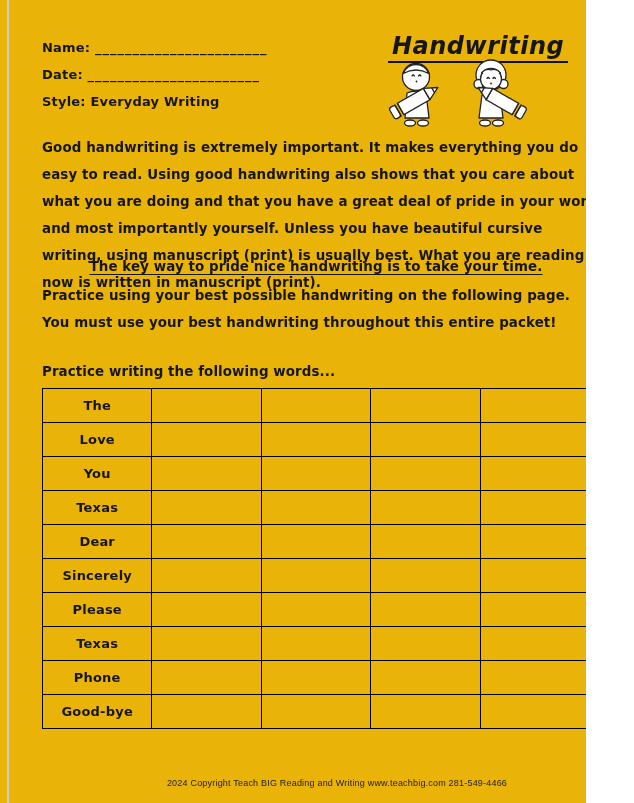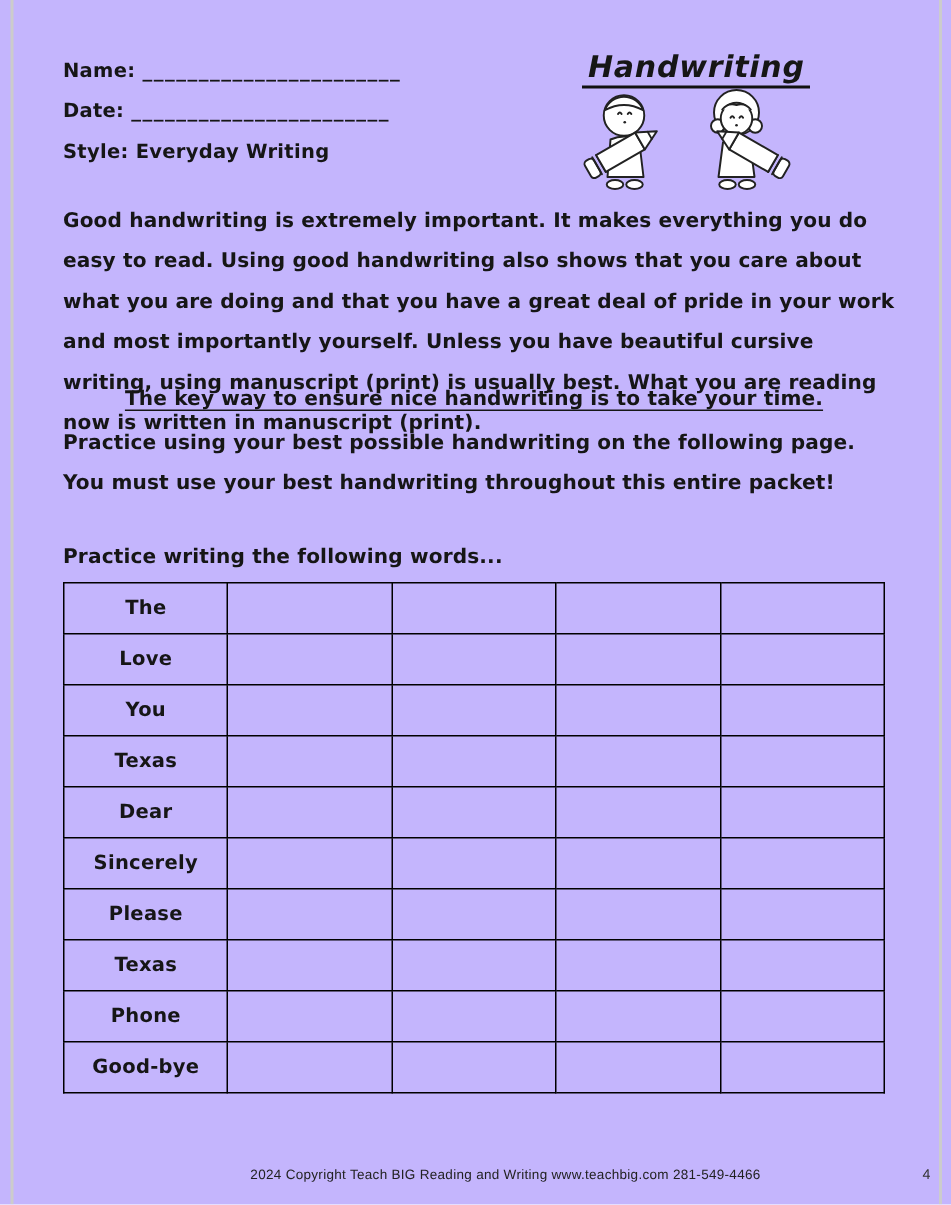--- a/index.html
+++ b/index.html
@@ -1,40 +1,40 @@
 <!DOCTYPE html>
 <html><head>
 <meta charset="utf-8">
 <style>
   * { margin:0; padding:0; box-sizing:border-box; }
   html,body { background:#ffffff; }
   .page {
     position:relative;
-    width:634px; height:803px;
-    background:#c4b5fd;
+    width:586px; height:803px;
+    background:#eab308;
     font-family:"DejaVu Sans", sans-serif;
     color:#161616;
     overflow:hidden;
   }
   .page-edge {
     position:absolute; top:0; bottom:0; width:2px;
     background:#cccccc;
   }
   .edge-left { left:7px; }
   .edge-right { left:626px; }
 
   
   .header-fields { position:absolute; left:42px; top:34px; width:300px; font-size:13px; font-weight:600; line-height:27px; }
   .field-line { white-space:nowrap; letter-spacing:0.2px; }
   .blank { font-weight:600; letter-spacing:1px; }
 
   .title-wrap { position:absolute; left:388px; top:32px; width:140px; text-align:center; }
   .doc-title {
     display:inline-block;
-    font-size:20px; font-style:italic; font-weight:bold;
+    font-size:24px; font-style:italic; font-weight:bold;
     border-bottom:2.5px solid #111;
     padding:0 4px 1px 4px;
     letter-spacing:0.5px;
   }
   .illustration { position:absolute; left:386px; top:58px; width:144px; height:72px; }
 
   
   .intro-paragraph {
     position:absolute; left:42px; top:134px; width:556px;
     font-size:13.4px; line-height:27px; font-weight:600; letter-spacing:0.1px;
@@ -150,21 +150,21 @@
         <line x1="7" y1="-6.5" x2="7" y2="6.5"></line>
         <line x1="10" y1="-6.5" x2="10" y2="6.5"></line>
         <rect x="10" y="-6.5" width="30" height="13" fill="#fff"></rect>
         <polygon points="40,-6.5 53,0 40,6.5" fill="#fff"></polygon>
         <line x1="47.5" y1="-2.7" x2="47.5" y2="2.7"></line>
       </g>
     </svg>
   </div>
 
   <div class="intro-paragraph">Good handwriting is extremely important. It makes everything you do easy to read. Using good handwriting also shows that you care about what you are doing and that you have a great deal of pride in your work and most importantly yourself. Unless you have beautiful cursive writing, using manuscript (print) is usually best. What you are reading now is written in manuscript (print).</div>
-  <div class="key-line">The key way to ensure nice handwriting is to take your time.</div>
+  <div class="key-line">The key way to pride nice handwriting is to take your time.</div>
   <div class="practice-note">Practice using your best possible handwriting on the following page. You must use your best handwriting throughout this entire packet!</div>
   <div class="table-caption">Practice writing the following words...</div>
 
   <table class="words-table">
     <tbody>
         <tr>
           <td class="word-cell">The</td>
           <td class="practice-cell"></td>
           <td class="practice-cell"></td>
           <td class="practice-cell"></td>

